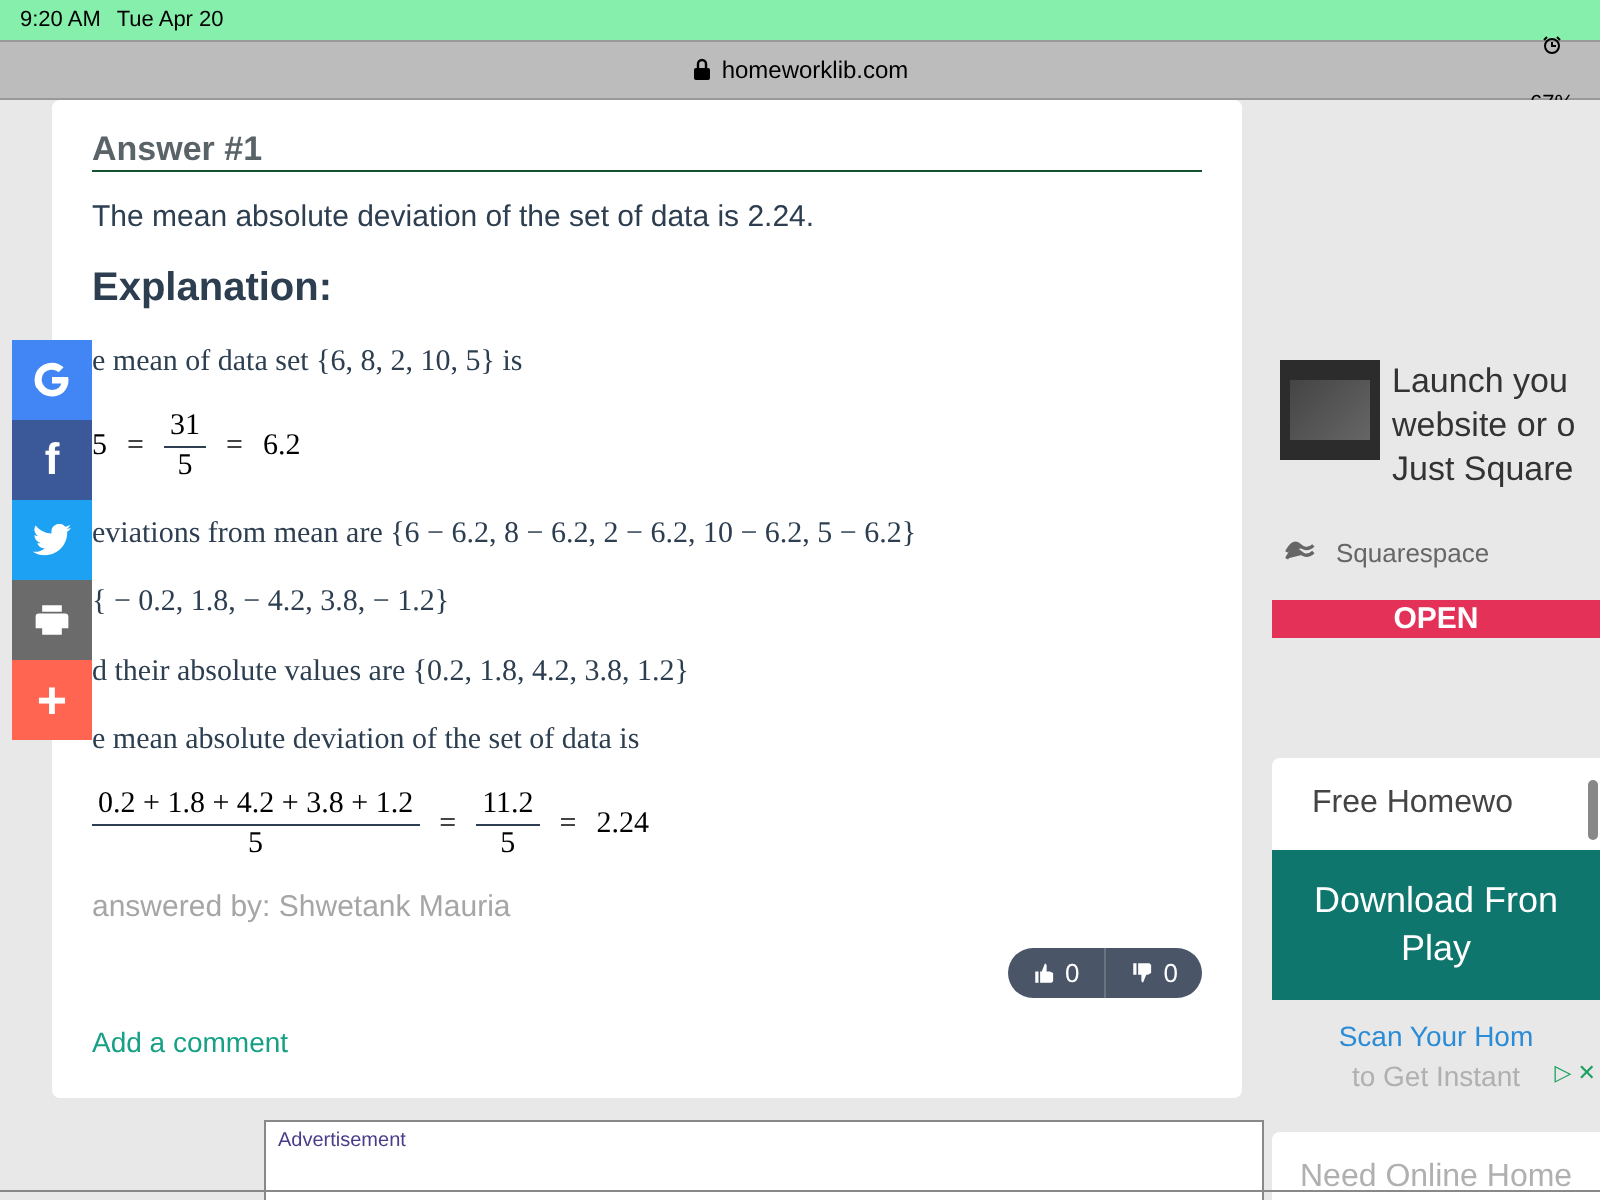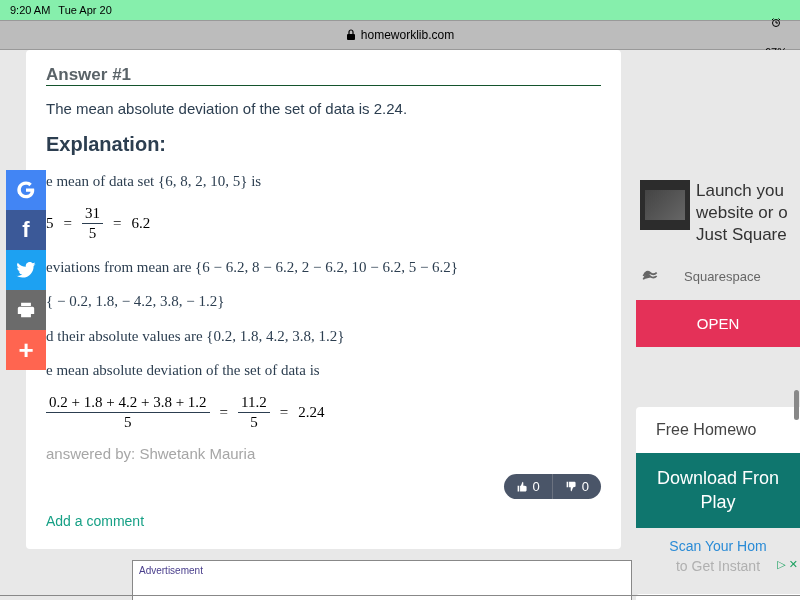--- a/index.html
+++ b/index.html
@@ -43,24 +43,24 @@
 .share-btn.f { background: #3b5998; font-family: Arial; font-weight: bold; font-size: 22px; }
 .share-btn.t { background: #1da1f2; }
 .share-btn.p { background: #6b6b6b; }
 .share-btn.plus { background: #ff6550; font-size: 26px; font-weight: bold; }
 
 .sidebar { position: absolute; left: 636px; top: 0; right: 0; height: 550px; }
 .ad-box { margin-top: 130px; }
 .ad-thumb { width: 50px; height: 50px; background: #2c2c2c; display: flex; align-items: center; justify-content: center; margin-bottom: 4px; margin-left: 4px; }
 .ad-thumb-inner { width: 40px; height: 30px; background: linear-gradient(135deg, #444, #666); }
 .ad-head { font-size: 17px; color: #333; line-height: 1.3; padding-left: 60px; margin-top: -54px; margin-bottom: 20px; white-space: nowrap; overflow: hidden; }
-.sq-row { display: flex; align-items: center; gap: 24px; padding-left: 4px; margin-bottom: 14px; }
+.sq-row { display: flex; align-items: center; gap: 8px; padding-left: 4px; margin-bottom: 14px; }
 .sq-icon { width: 20px; height: 20px; }
 .sq-name { font-size: 13px; color: #666; }
-.open-btn { background: #e43158; color: #fff; text-align: center; padding: 15px 0; font-size: 15px; margin-left: 0; cursor: pointer; margin-bottom: 60px; }
+.open-btn { background: #e43158; color: #fff; text-align: center; padding: 1px 0; font-size: 15px; margin-left: 0; cursor: pointer; margin-bottom: 60px; font-weight: bold; }
 .free-hw { background: #fff; border-radius: 4px 0 0 0; padding: 14px 0 14px 20px; font-size: 16px; color: #444; white-space: nowrap; overflow: hidden; }
 .dl-btn { background: #0f766e; color: #fff; text-align: center; padding: 14px 0; font-size: 18px; line-height: 1.3; cursor: pointer; white-space: nowrap; overflow: hidden; }
 .scan-link { color: #2a8bd6; font-size: 14px; text-align: center; margin: 10px 0 4px 0; white-space: nowrap; overflow: hidden; }
 .instant { color: #b0b0b0; font-size: 14px; text-align: center; white-space: nowrap; overflow: hidden; position: relative; }
 .adchoices { position: absolute; right: 2px; top: 0; color: #1ba160; font-size: 11px; }
 .need-box { background: #fff; border-radius: 4px 0 0 0; padding: 14px 0 14px 14px; font-size: 16px; color: #b0b0b0; margin-top: 20px; white-space: nowrap; overflow: hidden; }
 
 .advert-box { position: absolute; left: 132px; top: 510px; width: 500px; height: 70px; border: 1px solid #888; background: #fff; }
 .advert-label { color: #483d8b; font-size: 10px; padding: 4px 6px; }
 

